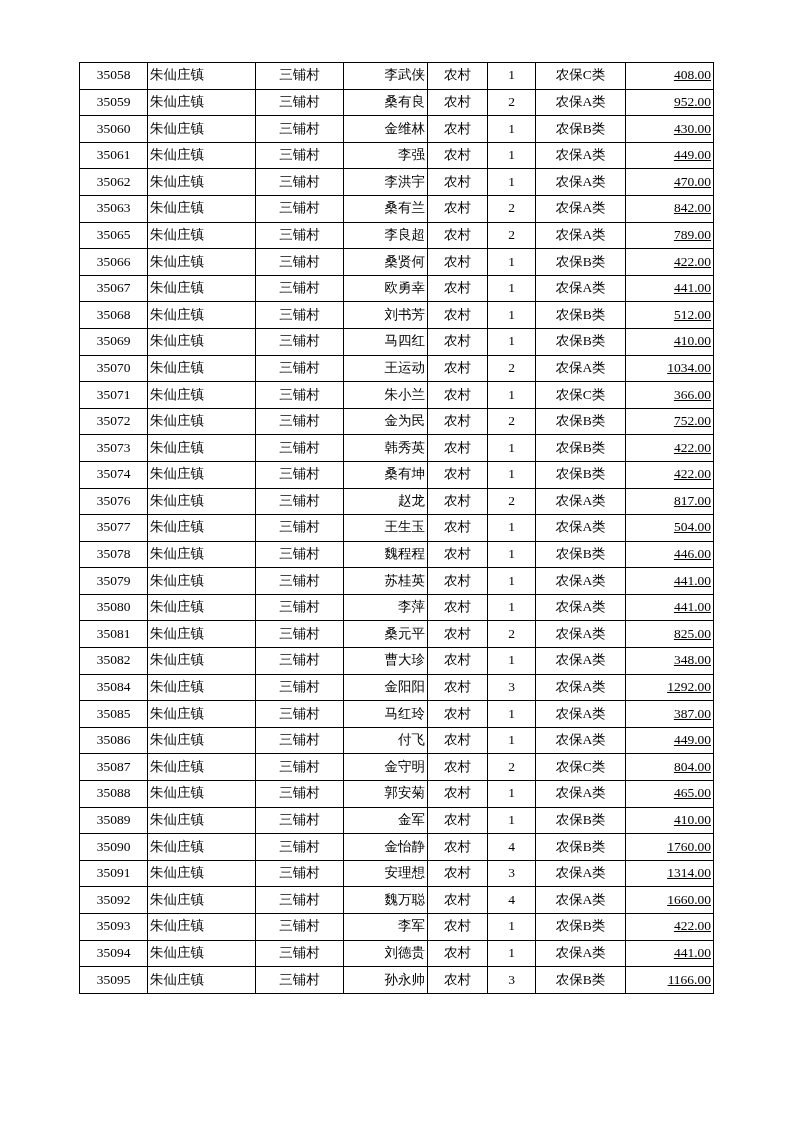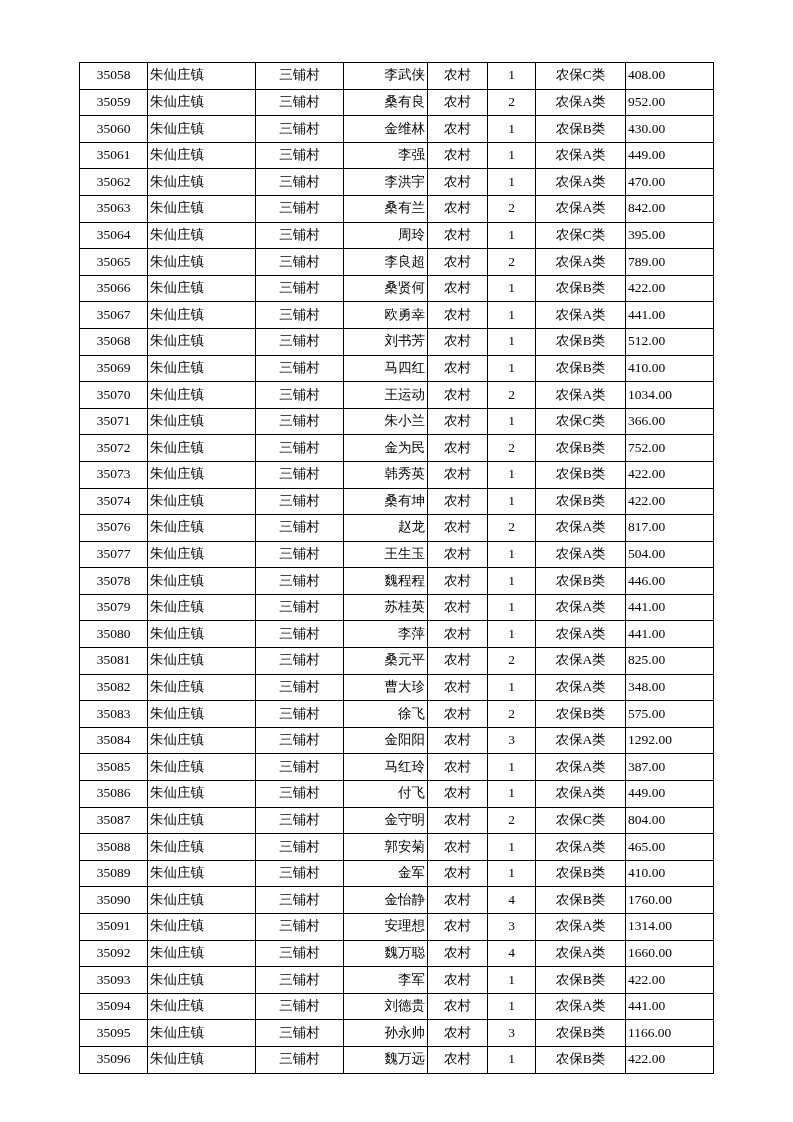--- a/index.html
+++ b/index.html
@@ -45,21 +45,21 @@
   col.c-cat   { width: 90px; }
   col.c-amt   { width: 88px; }
 
   td.id      { text-align: center; font-family: "Liberation Serif", serif; }
   td.town    { text-align: left; }
   td.vill    { text-align: center; }
   td.name    { text-align: right; }
   td.type    { text-align: center; }
   td.num     { text-align: center; }
   td.cat     { text-align: center; }
-  td.amt     { text-align: left; }
+  td.amt     { text-align: right; text-decoration: underline; }
 </style>
 </head>
 <body>
 
 <div class="page">
   <table class="data-table">
     <colgroup>
       <col class="c-id">
         <col class="c-town">
         <col class="c-vill">
@@ -124,30 +124,20 @@
           <td class="id">35063</td>
           <td class="town">朱仙庄镇</td>
           <td class="vill">三铺村</td>
           <td class="name">桑有兰</td>
           <td class="type">农村</td>
           <td class="num">2</td>
           <td class="cat">农保A类</td>
           <td class="amt">842.00</td>
         </tr>
         <tr>
-          <td class="id">35064</td>
-          <td class="town">朱仙庄镇</td>
-          <td class="vill">三铺村</td>
-          <td class="name">周玲</td>
-          <td class="type">农村</td>
-          <td class="num">1</td>
-          <td class="cat">农保C类</td>
-          <td class="amt">395.00</td>
-        </tr>
-        <tr>
           <td class="id">35065</td>
           <td class="town">朱仙庄镇</td>
           <td class="vill">三铺村</td>
           <td class="name">李良超</td>
           <td class="type">农村</td>
           <td class="num">2</td>
           <td class="cat">农保A类</td>
           <td class="amt">789.00</td>
         </tr>
         <tr>
@@ -304,30 +294,20 @@
           <td class="id">35082</td>
           <td class="town">朱仙庄镇</td>
           <td class="vill">三铺村</td>
           <td class="name">曹大珍</td>
           <td class="type">农村</td>
           <td class="num">1</td>
           <td class="cat">农保A类</td>
           <td class="amt">348.00</td>
         </tr>
         <tr>
-          <td class="id">35083</td>
-          <td class="town">朱仙庄镇</td>
-          <td class="vill">三铺村</td>
-          <td class="name">徐飞</td>
-          <td class="type">农村</td>
-          <td class="num">2</td>
-          <td class="cat">农保B类</td>
-          <td class="amt">575.00</td>
-        </tr>
-        <tr>
           <td class="id">35084</td>
           <td class="town">朱仙庄镇</td>
           <td class="vill">三铺村</td>
           <td class="name">金阳阳</td>
           <td class="type">农村</td>
           <td class="num">3</td>
           <td class="cat">农保A类</td>
           <td class="amt">1292.00</td>
         </tr>
         <tr>
@@ -432,26 +412,16 @@
         </tr>
         <tr>
           <td class="id">35095</td>
           <td class="town">朱仙庄镇</td>
           <td class="vill">三铺村</td>
           <td class="name">孙永帅</td>
           <td class="type">农村</td>
           <td class="num">3</td>
           <td class="cat">农保B类</td>
           <td class="amt">1166.00</td>
-        </tr>
-        <tr>
-          <td class="id">35096</td>
-          <td class="town">朱仙庄镇</td>
-          <td class="vill">三铺村</td>
-          <td class="name">魏万远</td>
-          <td class="type">农村</td>
-          <td class="num">1</td>
-          <td class="cat">农保B类</td>
-          <td class="amt">422.00</td>
         </tr>
       </tbody>
   </table>
 </div>
 
 </body></html>

